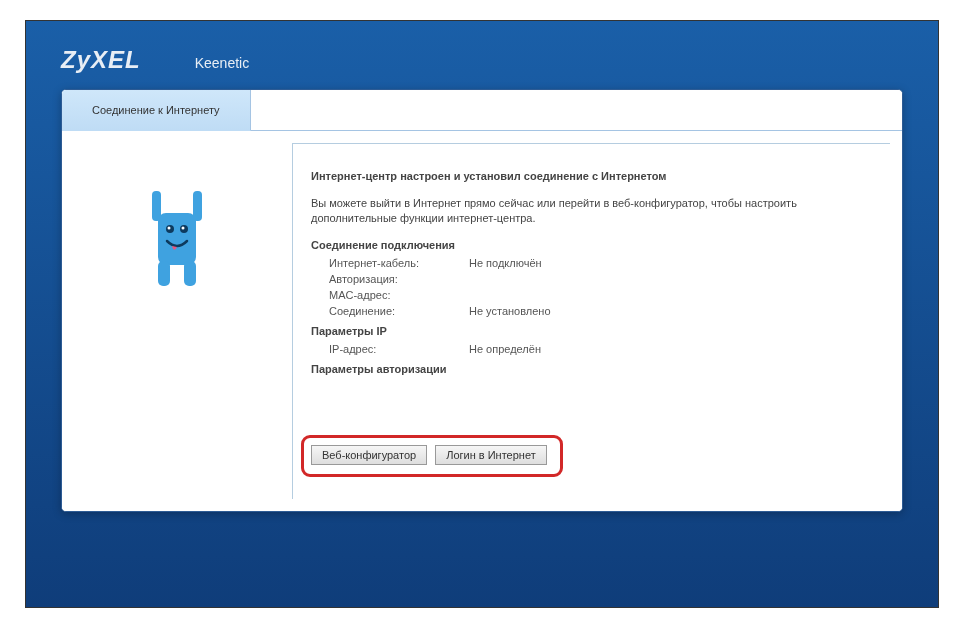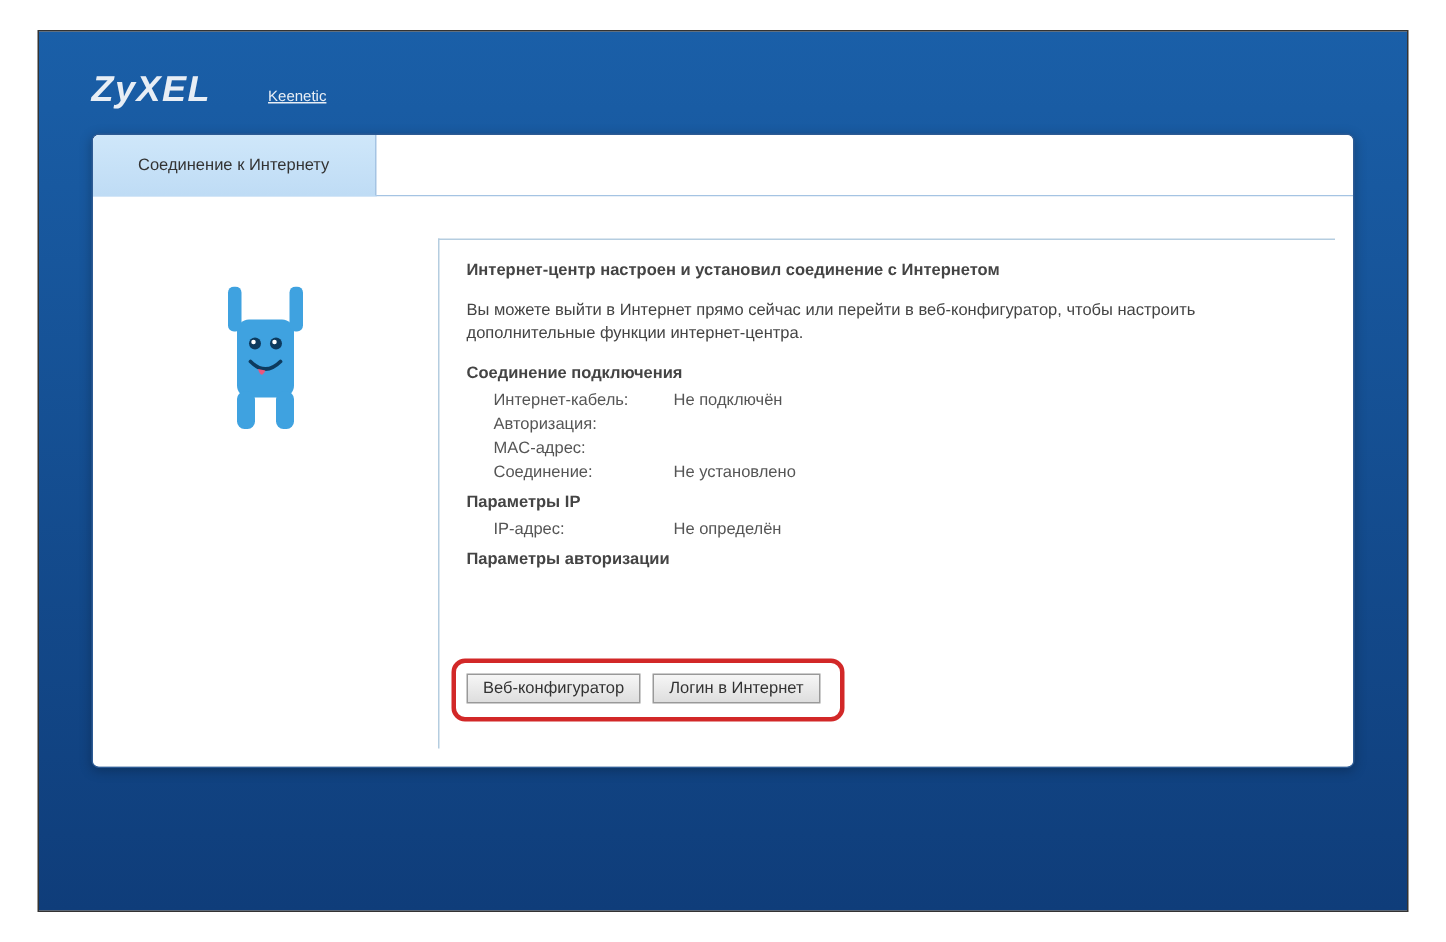--- a/index.html
+++ b/index.html
@@ -16,33 +16,33 @@
       border: 1px solid #333;
       background: linear-gradient(to bottom, #1a5fa8 0%, #0f3d7a 100%);
       padding: 25px 0 0 0;
       position: relative;
     }
     .header {
       display: flex;
       align-items: baseline;
       padding: 0 51px 15px 35px;
       color: #fff;
+      gap: 16px;
     }
     .logo-text {
       font-size: 24px;
       font-weight: bold;
       font-style: italic;
       letter-spacing: 1px;
       color: #e8eef5;
     }
     .model-name {
-      font-size: 10px;
+      font-size: 14px;
       margin-left: 38px;
       color: #e8eef5;
-      text-decoration: underline;
     }
     .card {
       margin: 0 35px 30px 35px;
       border: 1px solid #2d5b94;
       border-radius: 5px;
       overflow: hidden;
       box-shadow: 0 2px 8px rgba(0,0,0,0.25);
       background: #fff;
     }
     .tab-row {
@@ -73,22 +73,22 @@
     }
     .mascot {
       width: 70px;
       height: 95px;
     }
     .content-panel {
       flex: 1;
       border: 1px solid #b5cde0;
       border-right: none;
       border-bottom: none;
-      margin: 28px 12px 12px 0;
-      padding: 14px 18px 12px 18px;
+      margin: 12px 12px 12px 0;
+      padding: 26px 18px 12px 18px;
       font-size: 11px;
       color: #444;
       position: relative;
     }
     .status-title {
       font-weight: bold;
       font-size: 11px;
       margin-bottom: 14px;
     }
     .status-desc {
@@ -102,21 +102,21 @@
       margin-top: 6px;
       margin-bottom: 4px;
     }
     .kv-row {
       display: flex;
       font-size: 11px;
       margin-left: 18px;
       padding: 2px 0;
     }
     .kv-label {
-      width: 120px;
+      width: 140px;
       color: #555;
     }
     .kv-value {
       color: #555;
       filter: blur(0);
     }
     .kv-value.blur {
       filter: blur(2.5px);
       color: #888;
     }

